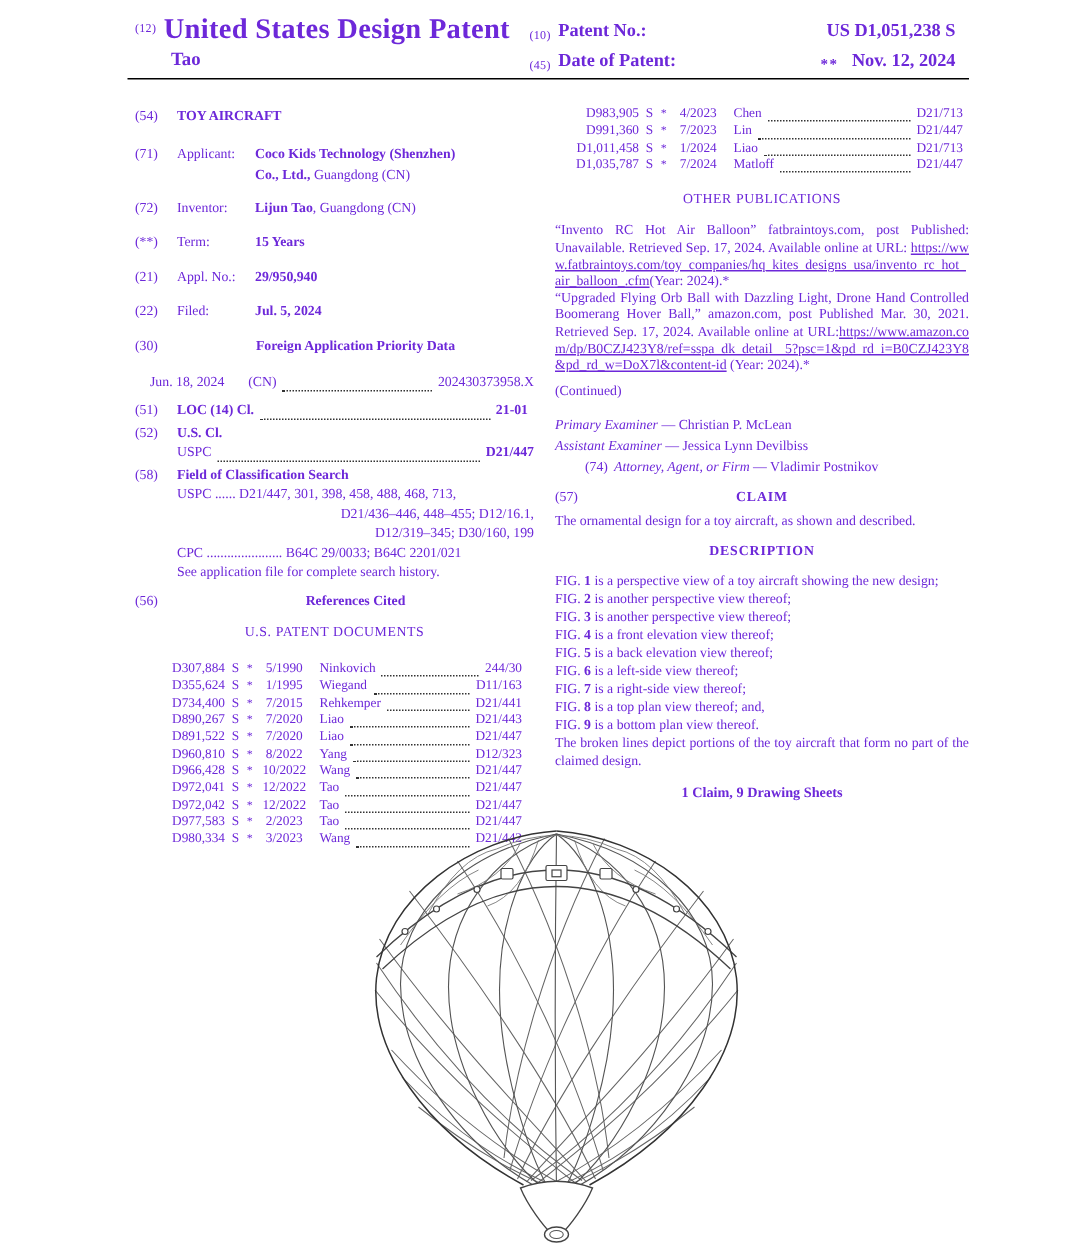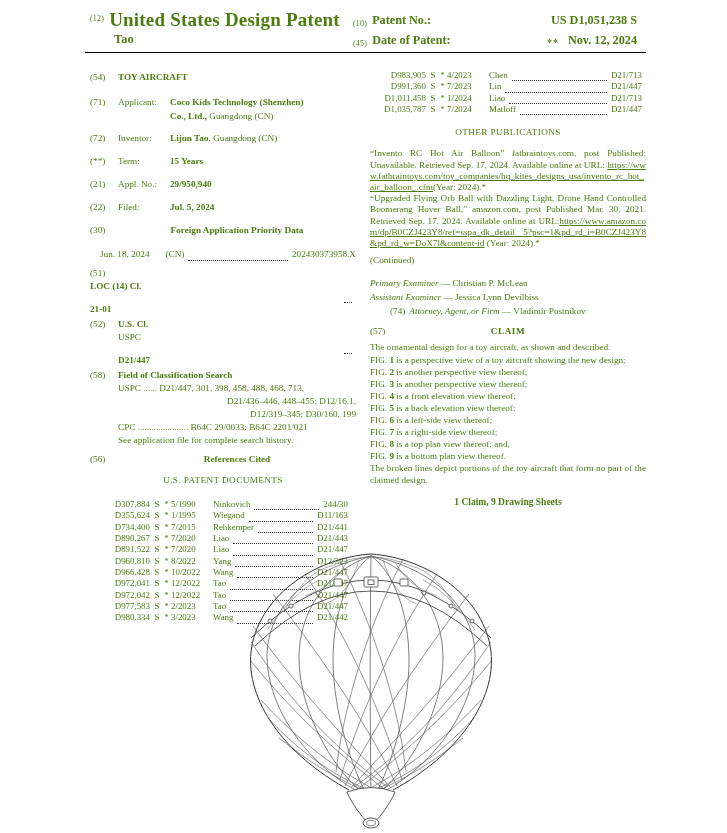--- a/index.html
+++ b/index.html
@@ -1,19 +1,19 @@
 <!DOCTYPE html>
 <html><head>
 <meta charset="utf-8">
 <title>US Design Patent D1,051,238 S</title>
 <style>
   html,body { margin:0; padding:0; background:#fff; }
   .page {
     position:relative; width:727px; height:833px; background:#fff;
-    font-family:"Liberation Serif","DejaVu Serif",serif; color:#4d7c0f;
+    font-family:"Liberation Serif","DejaVu Serif",serif; color:#6d28d9;
     overflow:hidden;
   }
   .b { font-weight:bold; }
   .it { font-style:italic; }
 
   
   .hdr-left { position:absolute; left:90px; top:9px; }
   .hdr-title-row { display:flex; align-items:flex-start; }
   .kcode { font-size:8px; font-weight:normal; padding-top:5px; letter-spacing:0.2px; }
   .main-title { font-weight:bold; font-size:19px; letter-spacing:0.2px; margin-left:5px; white-space:nowrap; }
@@ -32,37 +32,37 @@
   .col-right { left:370px; width:276px; }
 
   .field { display:flex; align-items:baseline; }
   .f-code { width:28px; flex:none; }
   .f-label { width:52px; flex:none; }
   .f-body { flex:1; }
   .f-center { flex:1; text-align:center; font-weight:bold; }
   .leader { flex:1 1 auto; min-width:8px; border-bottom:1.2px dotted #333; margin:0 4px; align-self:flex-end; height:9px; }
 
   .mb12{margin-bottom:12px;} .mb11{margin-bottom:11px;} .mb10{margin-bottom:10px;}
-  .mb9{margin-bottom:9px;} .mb8{margin-bottom:8px;} .mb6{margin-bottom:6px;} .mb2{margin-bottom:2px;flex-direction:column;} .mb0{margin-bottom:0;}
+  .mb9{margin-bottom:9px;} .mb8{margin-bottom:8px;} .mb6{margin-bottom:6px;} .mb2{margin-bottom:2px;} .mb0{margin-bottom:0;}
 
   .prio-row { display:flex; align-items:baseline; margin:0 0 6px 10px; }
   .prio-cn { margin-left:16px; }
   .ind-row { display:flex; align-items:baseline; margin-left:28px; }
   .ind-text { margin-left:28px; white-space:nowrap; }
   .right-text { text-align:right; }
   .docs-title { text-align:center; letter-spacing:0.4px; margin:6px 0 12px 0; }
 
   
   .ref-table { margin-left:10px; width:248px; }
   .ref-table.rt-right { margin-left:6px; width:266px; margin-top:2px; }
   .ref-row { display:flex; align-items:baseline; font-size:8.9px; line-height:11.35px; }
   .r-no { width:50px; text-align:right; flex:none; }
   .r-kind { width:10px; text-align:center; flex:none; margin-left:2px; }
   .r-star { width:9px; text-align:center; flex:none; font-size:8px; }
-  .r-date { width:37px; text-align:left; flex:none; margin-right:5px; }
+  .r-date { width:37px; text-align:center; flex:none; margin-right:5px; }
   .r-name { flex:none; }
   .r-cls { flex:none; text-align:right; }
 
   
   .pubs-title { text-align:center; letter-spacing:0.4px; margin:11px 0 9px 0; }
   .pub { text-align:justify; line-height:11.2px; overflow-wrap:break-word; }
   .pub .url { text-decoration:underline; word-break:break-all; }
   .continued { margin:5px 0 9px 0; }
   .ex-line { line-height:14px; }
   .ex-code { margin-right:4px;padding-left:20px; }
@@ -363,20 +363,21 @@
       <span class="ex-code">(74)</span><span class="it">Attorney, Agent, or Firm</span><span> — Vladimir Postnikov</span>
     </div>
 
     <div class="sec-head">
       <span class="sec-code">(57)</span>
       <span class="sec-title">CLAIM</span>
       <span class="sec-end"></span>
     </div>
     <div class="claim-text">The ornamental design for a toy aircraft, as shown and described.</div>
 
+    <div class="desc-title">DESCRIPTION</div>
 
     <div>
 
     <div class="fig-line">
         <span>FIG. </span><span class="b">1</span><span> is a perspective view of a toy aircraft showing the new design;</span>
       </div>
         <div class="fig-line">
         <span>FIG. </span><span class="b">2</span><span> is another perspective view thereof;</span>
       </div>
         <div class="fig-line">

